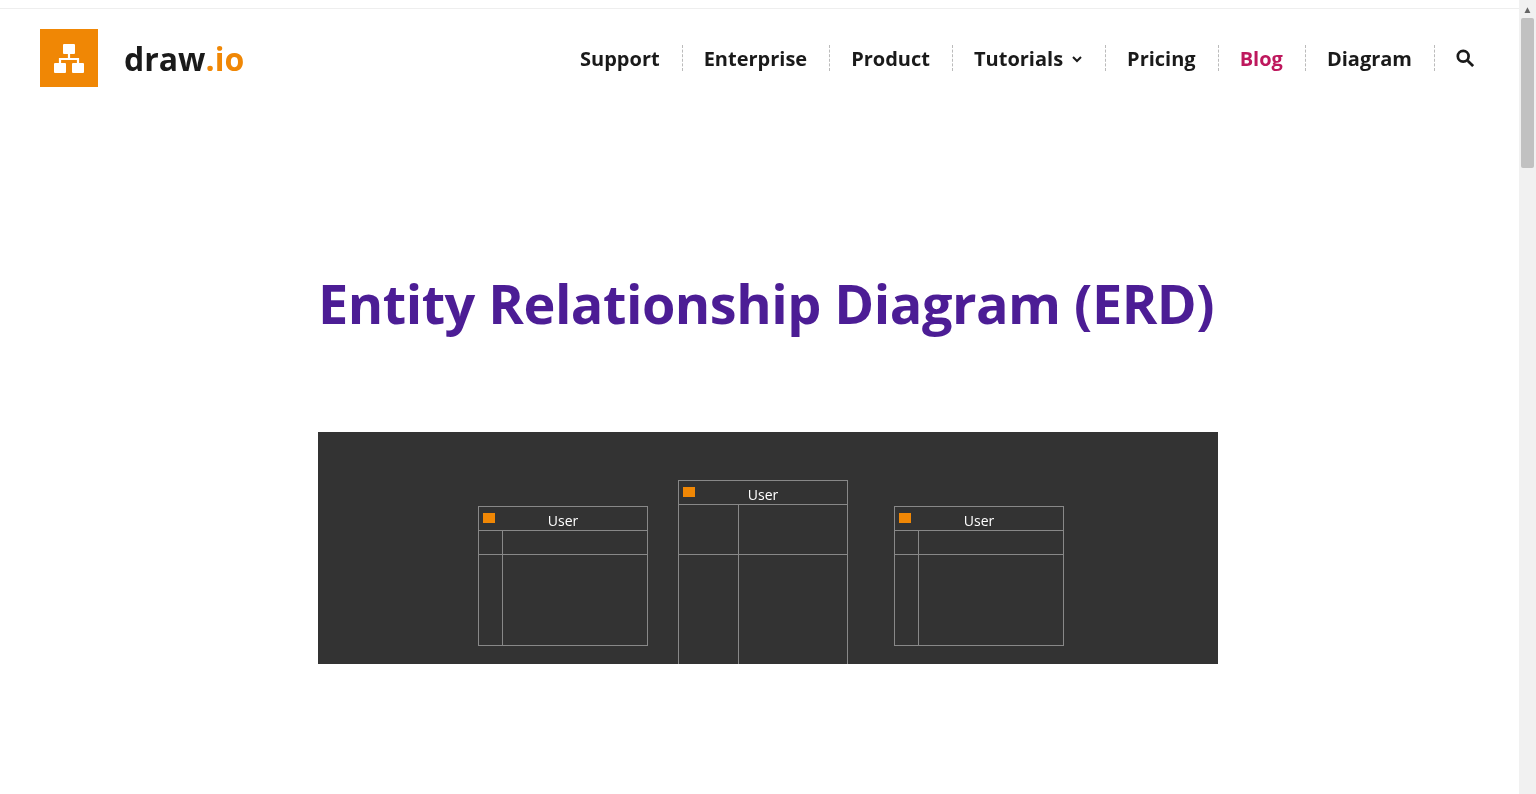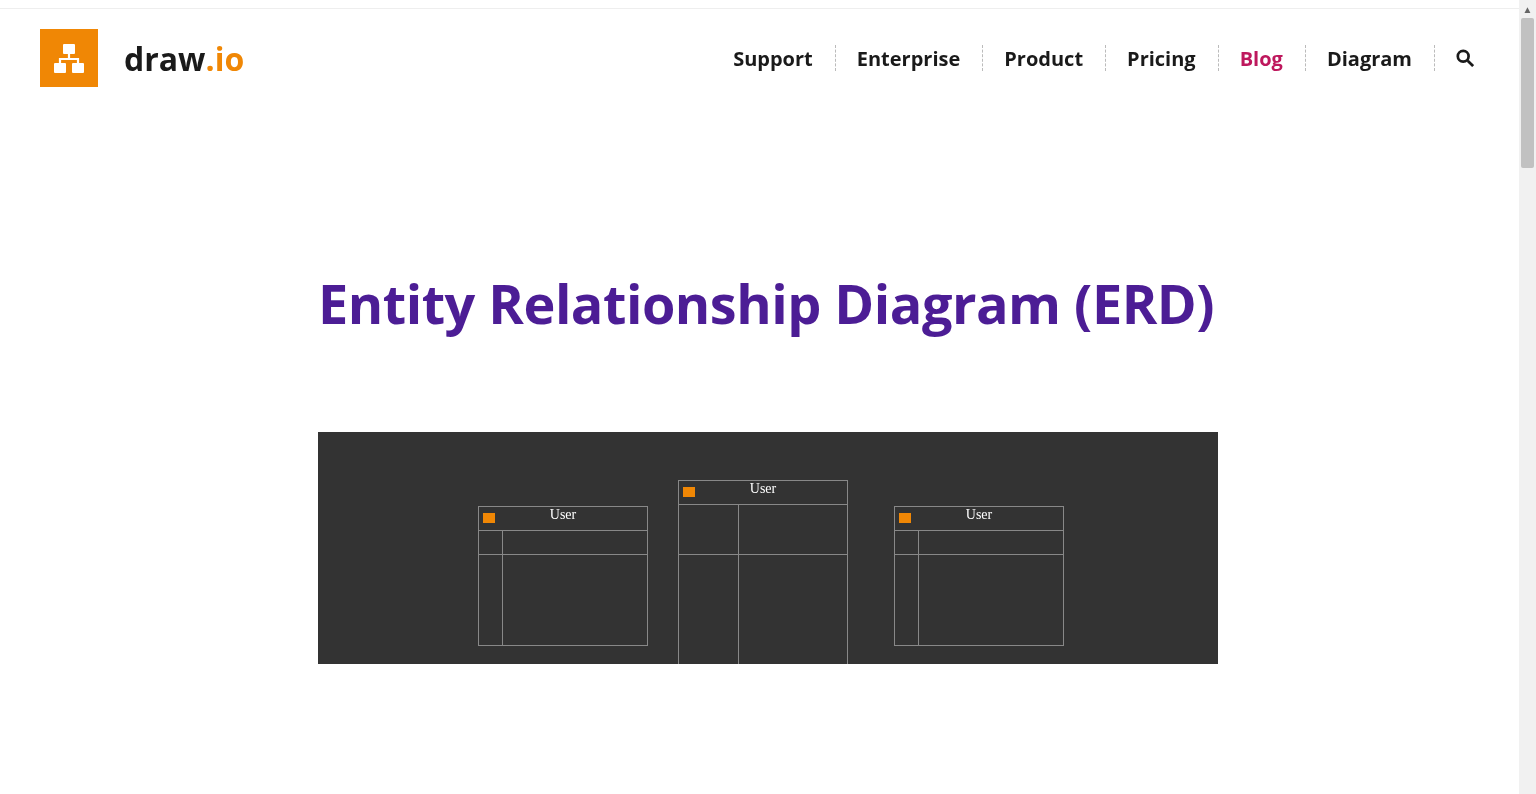--- a/index.html
+++ b/index.html
@@ -100,23 +100,22 @@
       position: relative;
     }
     .entity-box {
       position: absolute;
       border: 1px solid #888;
     }
     .entity-header {
       height: 24px;
       border-bottom: 1px solid #888;
       display: flex;
-      align-items: flex-start;
+      align-items: flex-end;
       position: relative;
-      font-family: Liberation Serif, serif;
     }
     .entity-tag {
       position: absolute;
       left: 4px;
       top: 50%;
       transform: translateY(-50%);
       width: 12px;
       height: 10px;
       background: #f08705;
     }
@@ -190,20 +189,26 @@
     <div class="nav-item">
         <span>Support</span>
       </div>
     <div class="nav-item">
         <span>Enterprise</span>
       </div>
     <div class="nav-item">
         <span>Product</span>
       </div>
     <div class="nav-item">
+      <span>Tutorials</span>
+      <svg class="chevron" viewBox="0 0 12 12">
+          <path d="M2 4 L6 8 L10 4" stroke="#1a1a1a" stroke-width="2" fill="none"></path>
+        </svg>
+    </div>
+    <div class="nav-item">
         <span>Pricing</span>
       </div>
     <div class="nav-item active">
         <span>Blog</span>
       </div>
     <div class="nav-item">
         <span>Diagram</span>
       </div>
     <div class="nav-item">
       <svg class="search-icon" viewBox="0 0 20 20">

